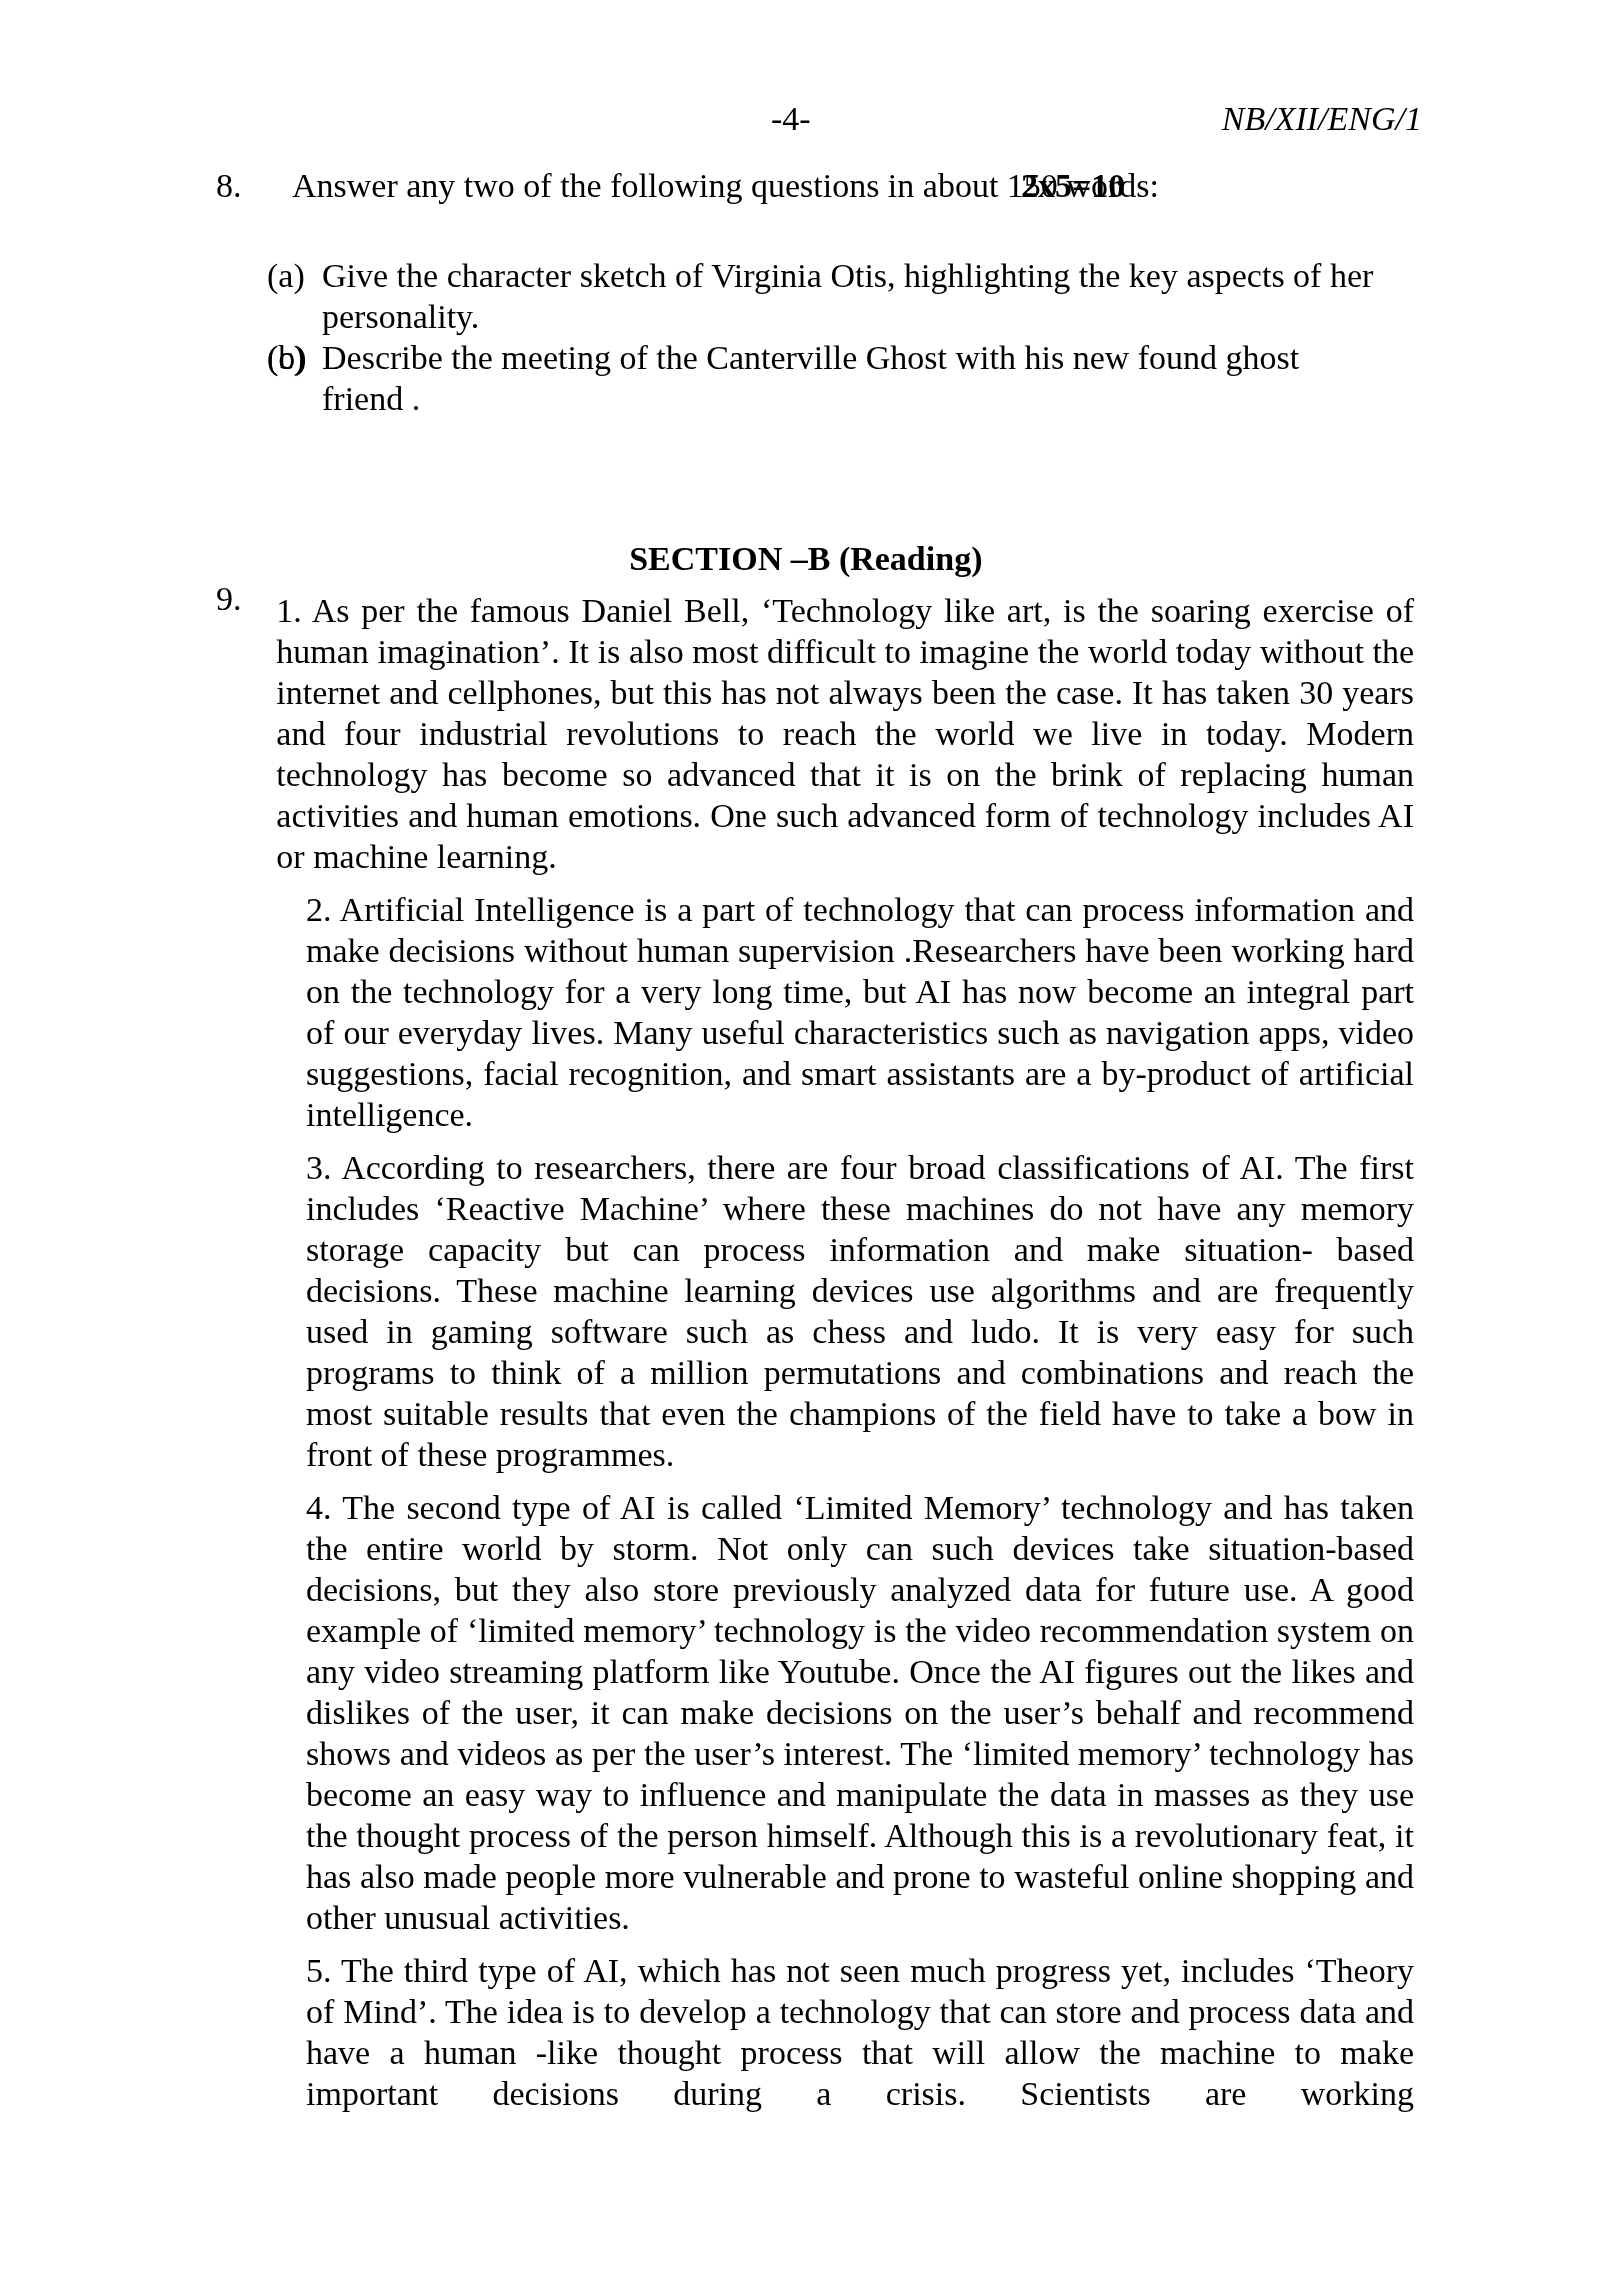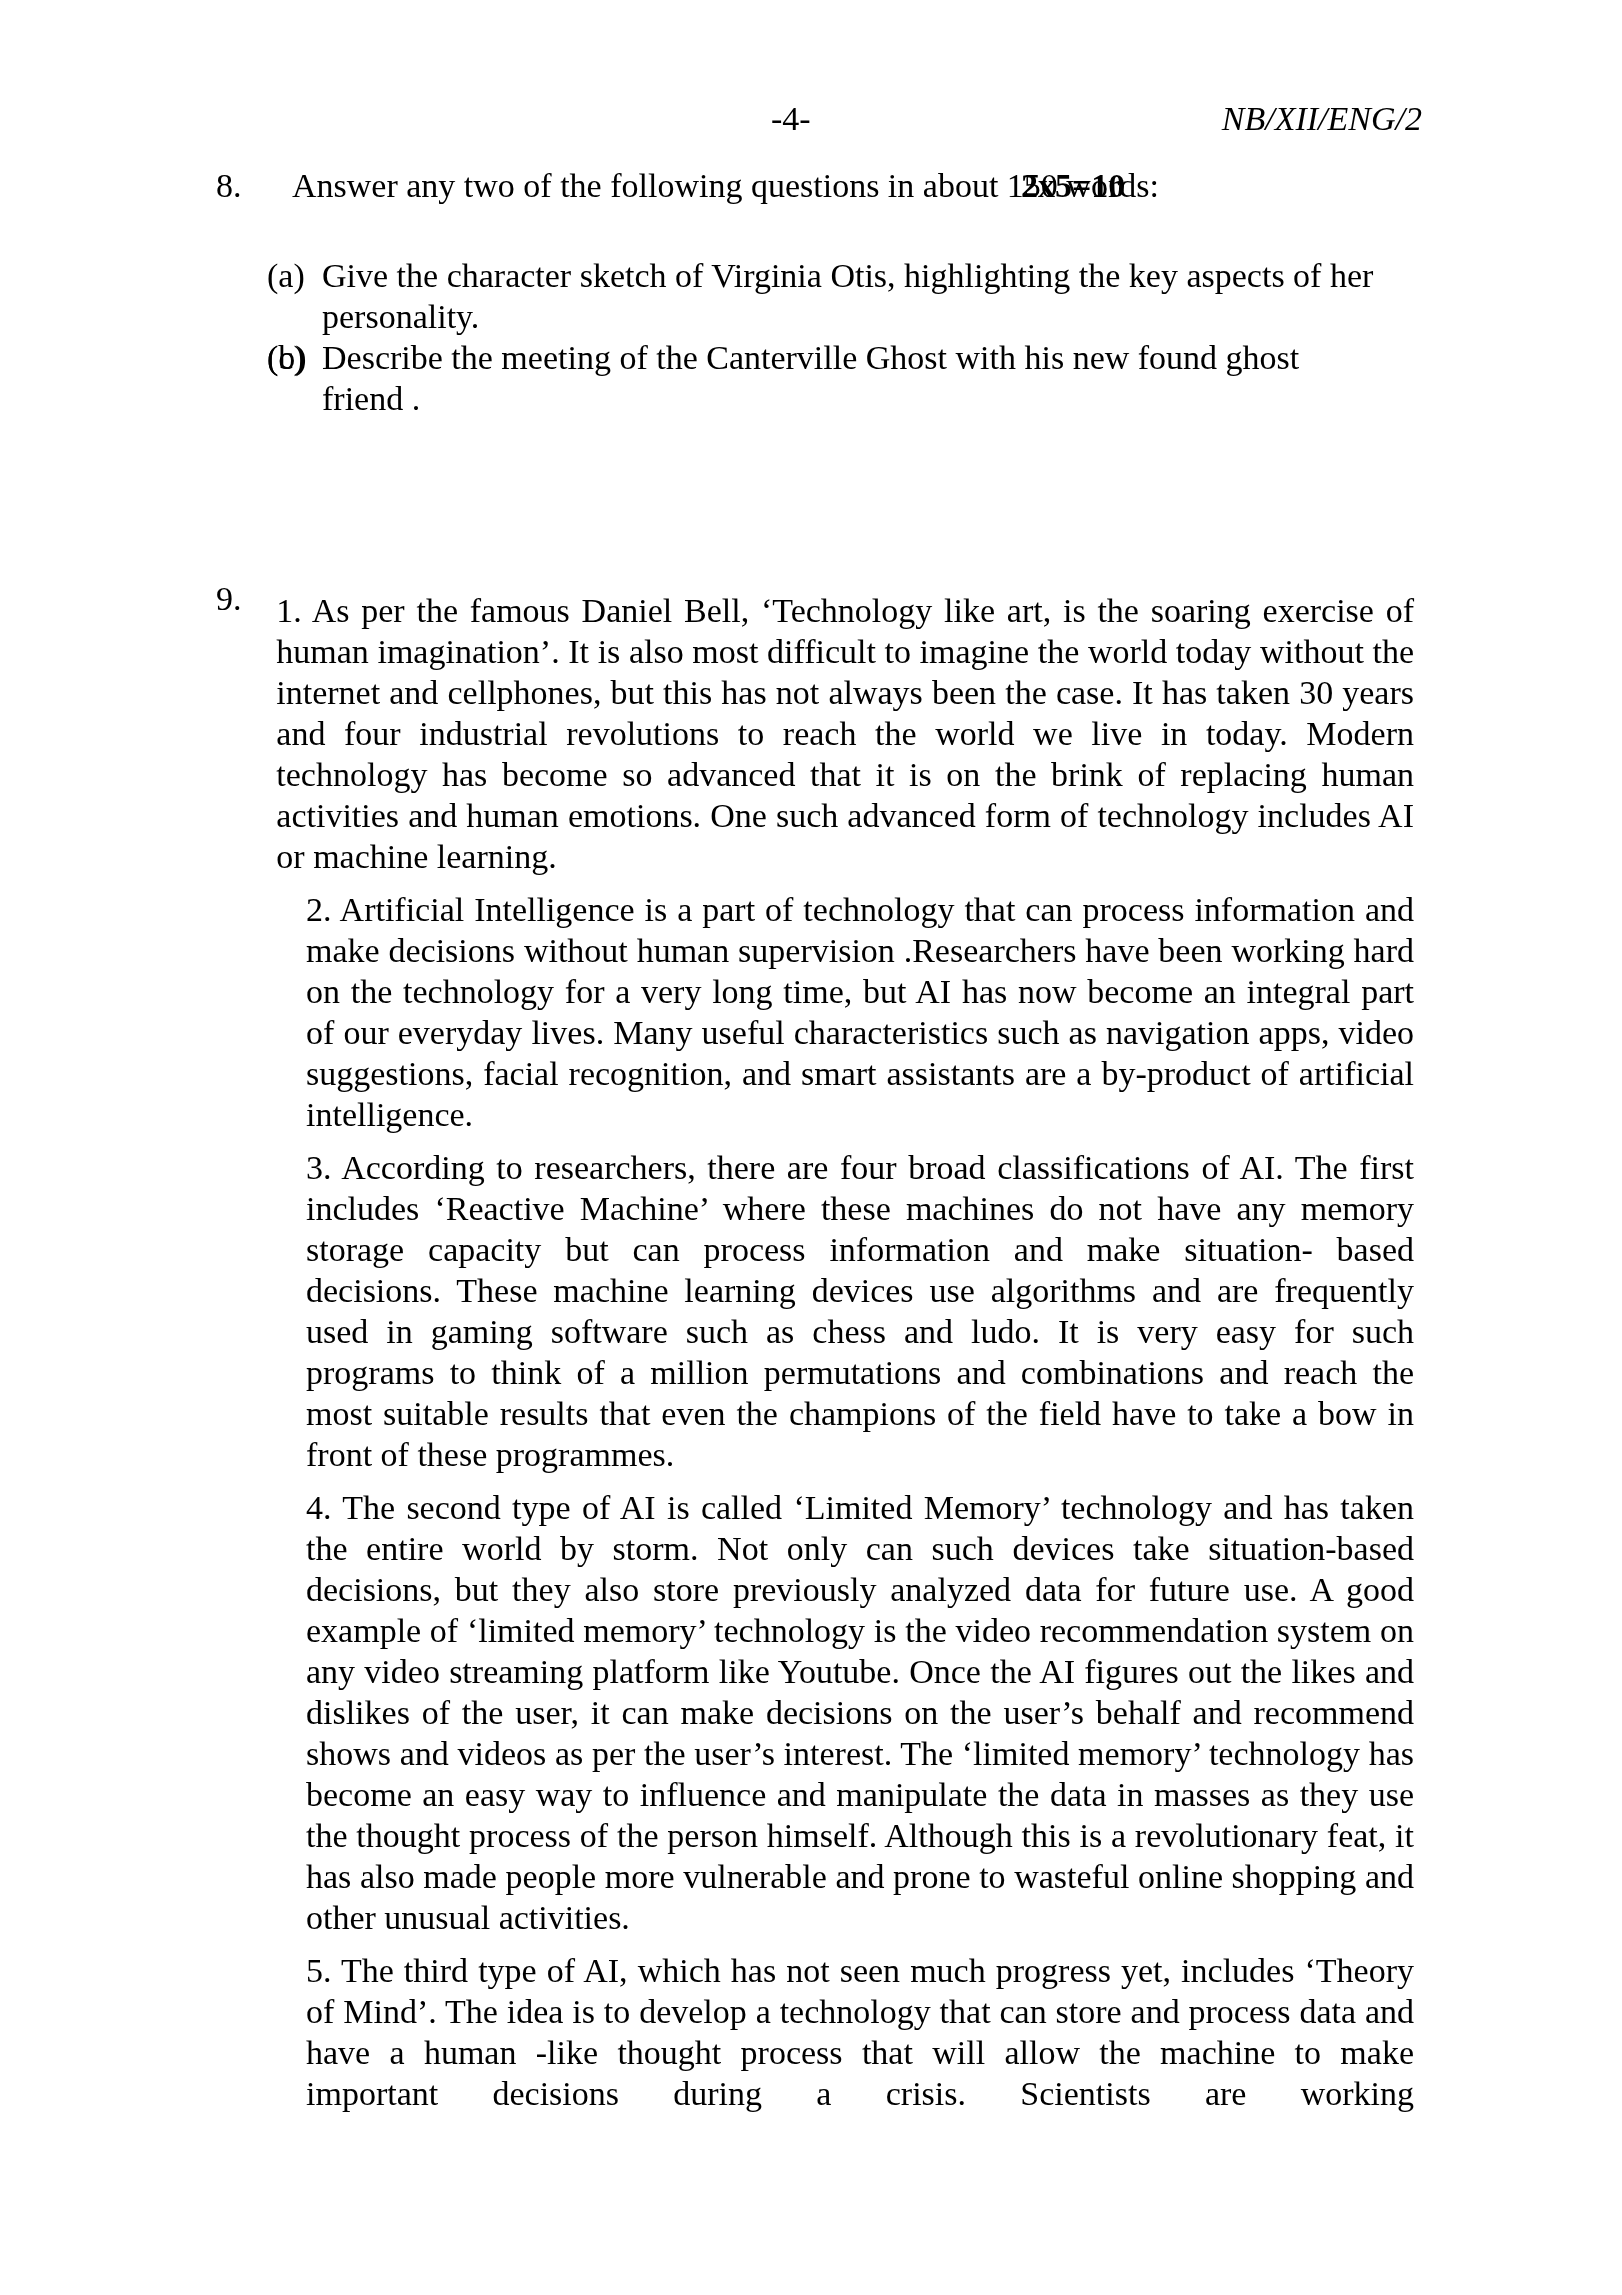--- a/index.html
+++ b/index.html
@@ -21,21 +21,21 @@
   .passage p { margin: 12px; text-align: justify; text-align-last: left; }
   .passage p.cut { text-align-last: justify; font-family: Liberation Serif, serif; }
   .passage .first { margin-left: -17.7px; }
 </style>
 </head>
 <body>
 
 <div class="page">
 
   <div class="hdr-page">-4-</div>
-  <div class="hdr-code">NB/XII/ENG/2</div>
+  <div class="hdr-code">NB/XII/ENG/1</div>
 
   <div class="q8">
     <span class="qnum">8.</span>
     <span class="qtext">Answer any two of the following questions in about 150 words:</span>
     <span class="marks">2x5=10</span>
   </div>
 
   <div class="subq-list">
     <div class="subq">
       <span class="lbl">(a)</span>
@@ -43,20 +43,23 @@
     </div>
     <div class="subq">
       <span class="lbl">(b)</span>
     </div>
     <div class="subq">
       <span class="lbl">(c)</span>
       <span>Describe the meeting of the Canterville Ghost with his new found ghost friend .</span>
     </div>
   </div>
 
+  <div class="section-title">
+    <span>SECTION –B (Reading)</span>
+  </div>
 
   <div class="q9num">9.</div>
 
   <div class="passage">
     <p class="first">1. As per the famous Daniel Bell, ‘Technology like art, is the soaring exercise of human imagination’. It is also most difficult to imagine the world today without the internet and cellphones, but this has not always been the case. It has taken 30 years and four industrial revolutions to reach the world we live in today. Modern technology has become so advanced that it is on the brink of replacing human activities and human emotions. One such advanced form of technology includes AI or machine learning.</p>
     <p>2. Artificial Intelligence is a part of technology that can process information and make decisions without human supervision .Researchers have been working hard on the technology for a very long time, but AI has now become an integral part of our everyday lives. Many useful characteristics such as navigation apps, video suggestions, facial recognition, and smart assistants are a by-product of artificial intelligence.</p>
     <p>3. According to researchers, there are four broad classifications of AI. The first includes ‘Reactive Machine’ where these machines do not have any memory storage capacity but can process information and make situation- based decisions. These machine learning devices use algorithms and are frequently used in gaming software such as chess and ludo. It is very easy for such programs to think of a million permutations and combinations and reach the most suitable results that even the champions of the field have to take a bow in front of these programmes.</p>
     <p>4. The second type of AI is called ‘Limited Memory’ technology and has taken the entire world by storm. Not only can such devices take situation-based decisions, but they also store previously analyzed data for future use. A good example of ‘limited memory’ technology is the video recommendation system on any video streaming platform like Youtube. Once the AI figures out the likes and dislikes of the user, it can make decisions on the user’s behalf and recommend shows and videos as per the user’s interest. The ‘limited memory’ technology has become an easy way to influence and manipulate the data in masses as they use the thought process of the person himself.  Although this is a revolutionary feat, it has also made people more vulnerable and prone to wasteful online shopping and other unusual activities.</p>
     <p class="cut">5. The third type of AI, which has not seen much progress yet, includes ‘Theory of Mind’. The idea is to develop a technology that can store and process data and have a human -like thought process that will allow the machine to make important decisions during a crisis. Scientists are working</p>
   </div>

